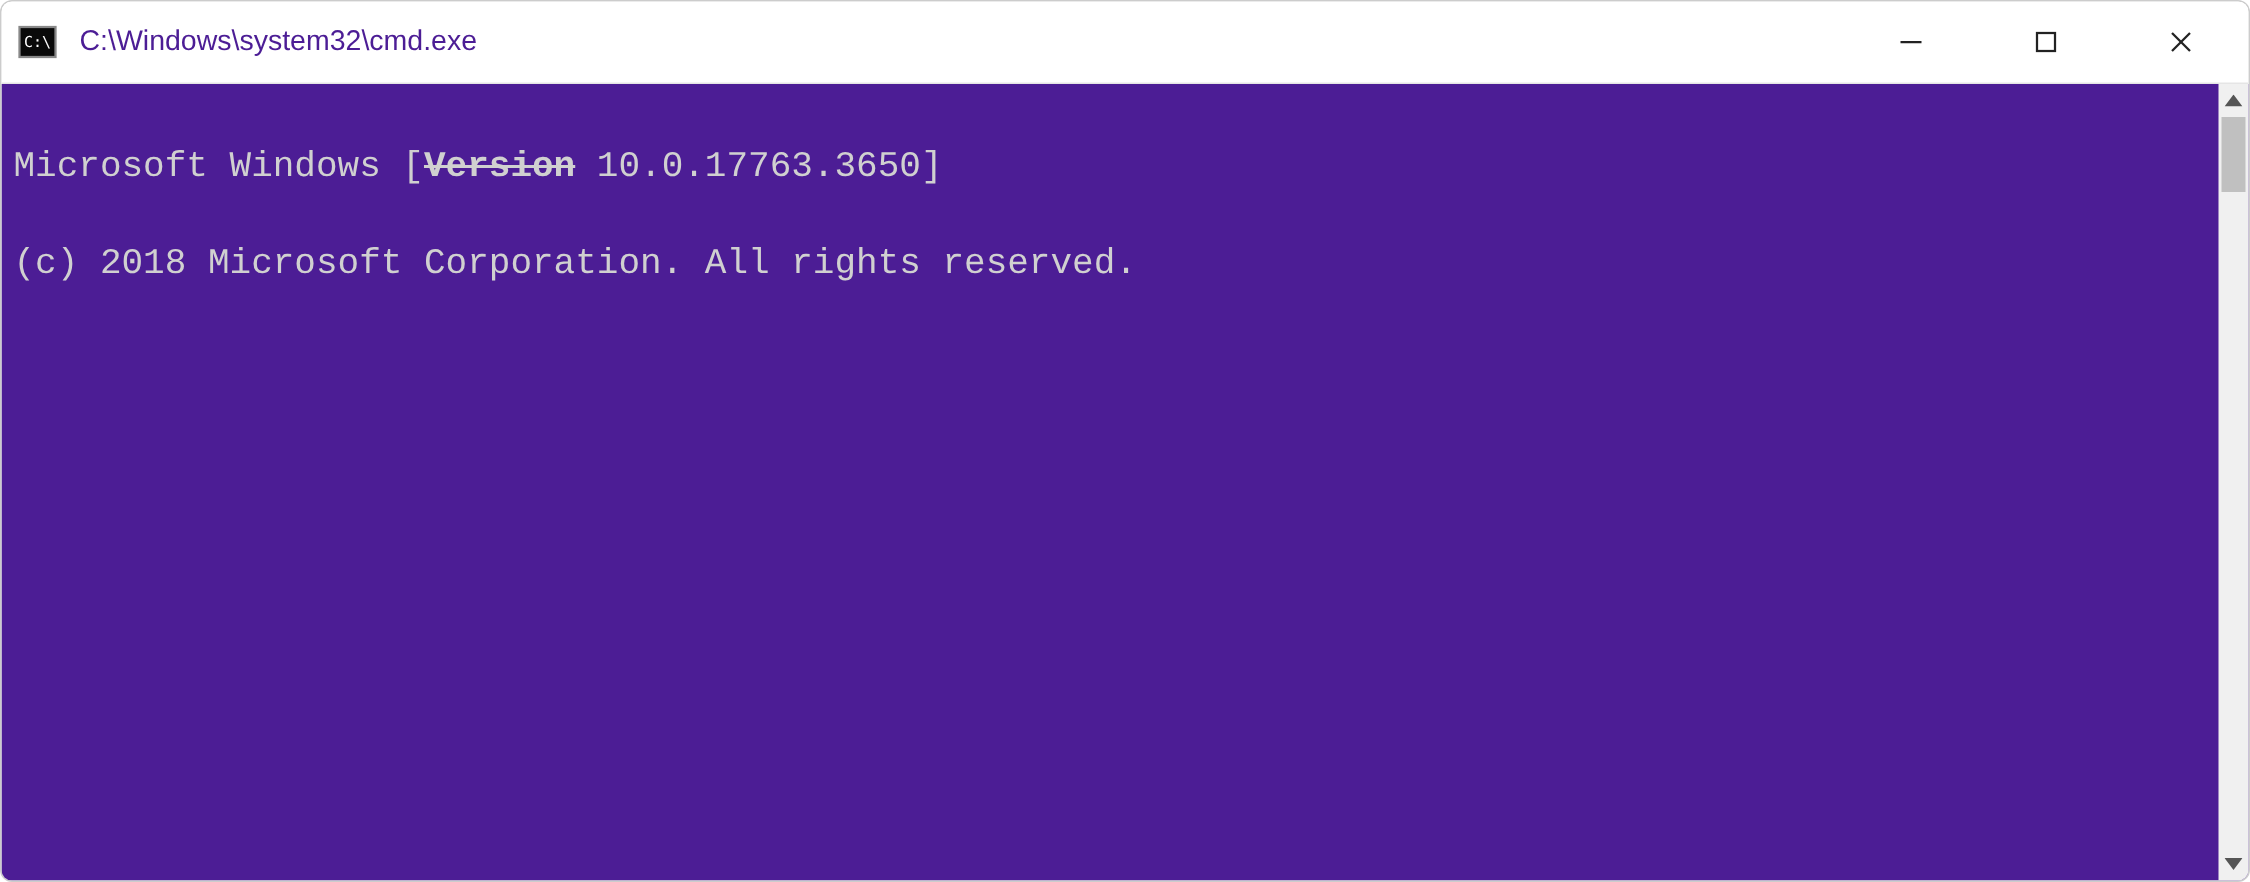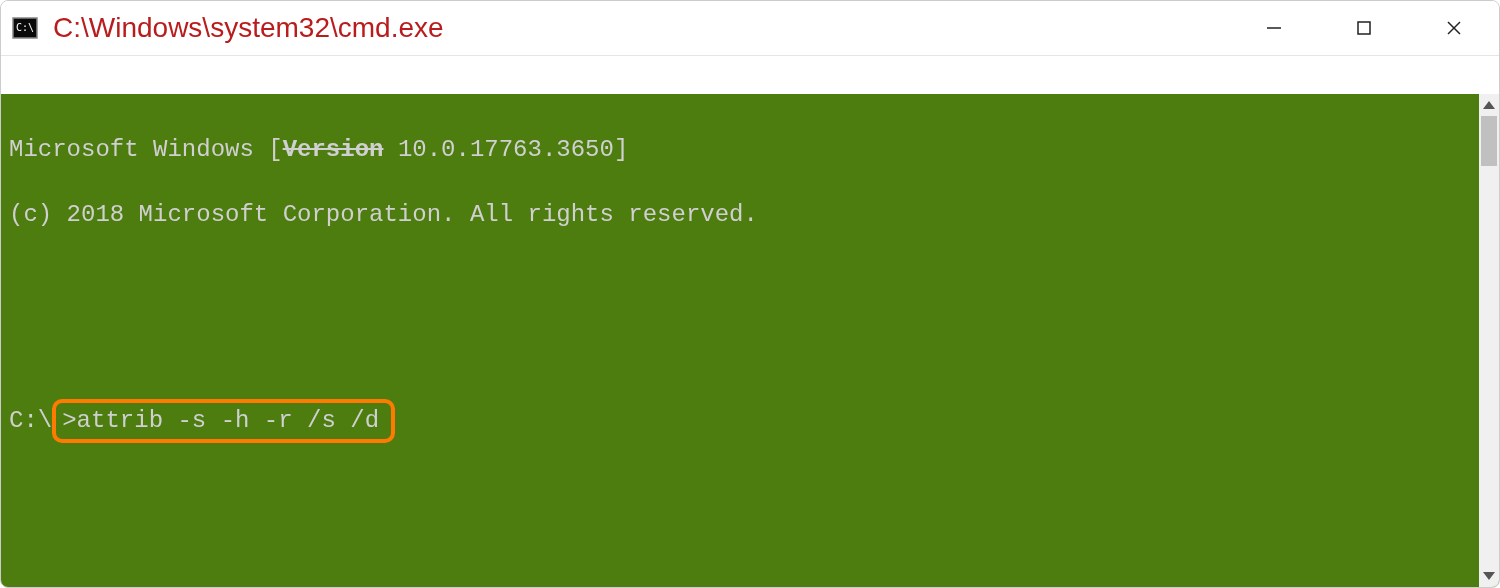--- a/index.html
+++ b/index.html
@@ -32,22 +32,22 @@
       padding: 0 0 0 10px;
       border-bottom: 1px solid #e5e5e5;
     }
     .title-icon {
       width: 28px;
       height: 28px;
       margin-right: 14px;
       flex-shrink: 0;
     }
     .title-text {
-      font-size: 28px;
-      color: #b91c1c;
+      font-size: 19px;
+      color: #4c1d95;
       flex: 1;
     }
     .title-controls {
       display: flex;
       align-items: center;
       height: 100%;
     }
     .title-btn {
       width: 90px;
       height: 100%;
@@ -57,23 +57,22 @@
       cursor: pointer;
     }
     .title-btn svg {
       stroke: #222;
       stroke-width: 1.5;
       fill: none;
     }
     .terminal-area {
       flex: 1;
       display: flex;
-      background: #4d7c0f;
+      background: #4c1d95;
       position: relative;
-      margin-top: 38px;
     }
     .terminal-content {
       flex: 1;
       padding: 8px 0 0 8px;
       font-family: "Consolas", "Courier New", monospace;
       font-size: 24px;
       line-height: 1.35;
       color: #d0d0d0;
       white-space: pre;
       position: relative;
@@ -153,21 +152,20 @@
       </div>
     </div>
   </div>
 
   <div class="terminal-area">
     <div class="terminal-content">
 <div class="line1"><span>Microsoft Windows [</span><span class="version-bold">Version</span><span> 10.0.17763.3650]</span></div>
 <div class="line2">(c) 2018 Microsoft Corporation. All rights reserved.</div>
 <div class="blank-line"></div>
 <div class="blank-line"></div>
-<div class="prompt-line"><span>C:\</span><span class="highlight-box"><span>&gt;attrib -s -h -r /s /d</span></span></div>
     </div>
     <div class="scrollbar">
       <div class="scroll-arrow up">
         <svg width="12" height="8" viewBox="0 0 12 8">
             <polygon points="6,0 12,8 0,8"></polygon>
           </svg>
       </div>
       <div class="scroll-thumb"></div>
       <div class="scroll-arrow down">
         <svg width="12" height="8" viewBox="0 0 12 8">

